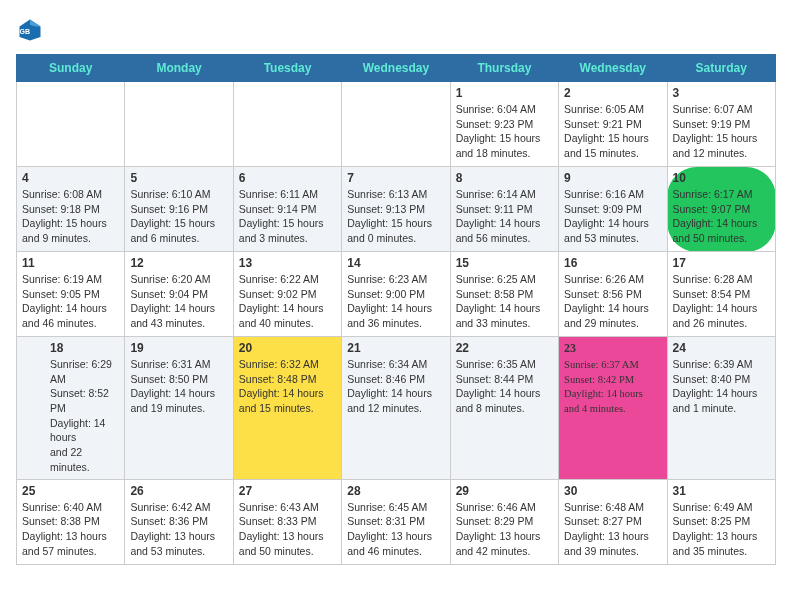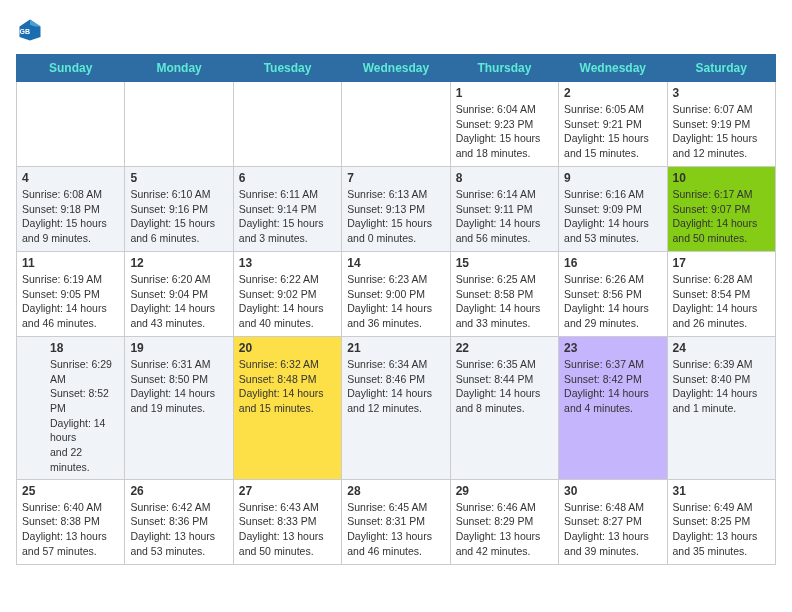--- a/index.html
+++ b/index.html
@@ -157,21 +157,21 @@
           <div class="day-info">Sunrise: 6:13 AM<br>Sunset: 9:13 PM<br>Daylight: 15 hours<br>and 0 minutes.</div>
         </td>
         <td style="background: rgb(240, 244, 248);">
           <div class="day-number">8</div>
           <div class="day-info">Sunrise: 6:14 AM<br>Sunset: 9:11 PM<br>Daylight: 14 hours<br>and 56 minutes.</div>
         </td>
         <td style="background: rgb(240, 244, 248);">
           <div class="day-number">9</div>
           <div class="day-info">Sunrise: 6:16 AM<br>Sunset: 9:09 PM<br>Daylight: 14 hours<br>and 53 minutes.</div>
         </td>
-        <td style="background: #84cc16;">
+        <td style="background: #22c55e; border-radius: 30px;">
           <div class="day-number">10</div>
           <div class="day-info">Sunrise: 6:17 AM<br>Sunset: 9:07 PM<br>Daylight: 14 hours<br>and 50 minutes.</div>
         </td>
       </tr>
       <tr class="week-row">
         <td>
           <div class="day-number">11</div>
           <div class="day-info">Sunrise: 6:19 AM<br>Sunset: 9:05 PM<br>Daylight: 14 hours<br>and 46 minutes.</div>
         </td>
         <td>
@@ -213,21 +213,21 @@
           <div class="day-info">Sunrise: 6:32 AM<br>Sunset: 8:48 PM<br>Daylight: 14 hours<br>and 15 minutes.</div>
         </td>
         <td style="background: rgb(240, 244, 248);">
           <div class="day-number">21</div>
           <div class="day-info">Sunrise: 6:34 AM<br>Sunset: 8:46 PM<br>Daylight: 14 hours<br>and 12 minutes.</div>
         </td>
         <td style="background: rgb(240, 244, 248);">
           <div class="day-number">22</div>
           <div class="day-info">Sunrise: 6:35 AM<br>Sunset: 8:44 PM<br>Daylight: 14 hours<br>and 8 minutes.</div>
         </td>
-        <td style="background: #c4b5fd;">
+        <td style="background: #ec4899; font-family: Liberation Serif, serif;">
           <div class="day-number">23</div>
           <div class="day-info">Sunrise: 6:37 AM<br>Sunset: 8:42 PM<br>Daylight: 14 hours<br>and 4 minutes.</div>
         </td>
         <td style="background: rgb(240, 244, 248);">
           <div class="day-number">24</div>
           <div class="day-info">Sunrise: 6:39 AM<br>Sunset: 8:40 PM<br>Daylight: 14 hours<br>and 1 minute.</div>
         </td>
       </tr>
       <tr class="week-row">
         <td>

